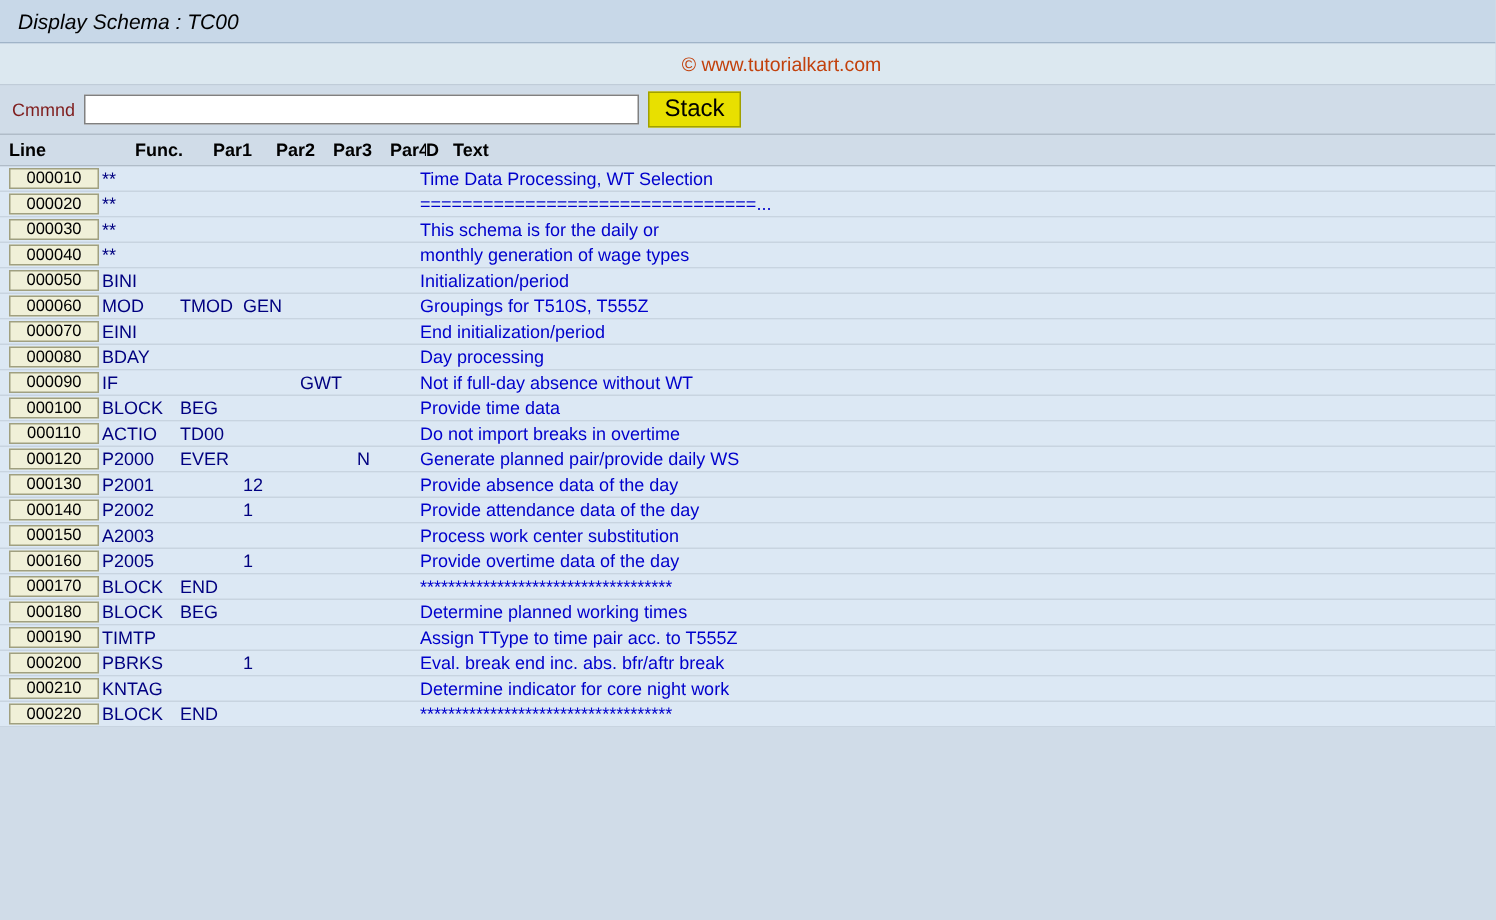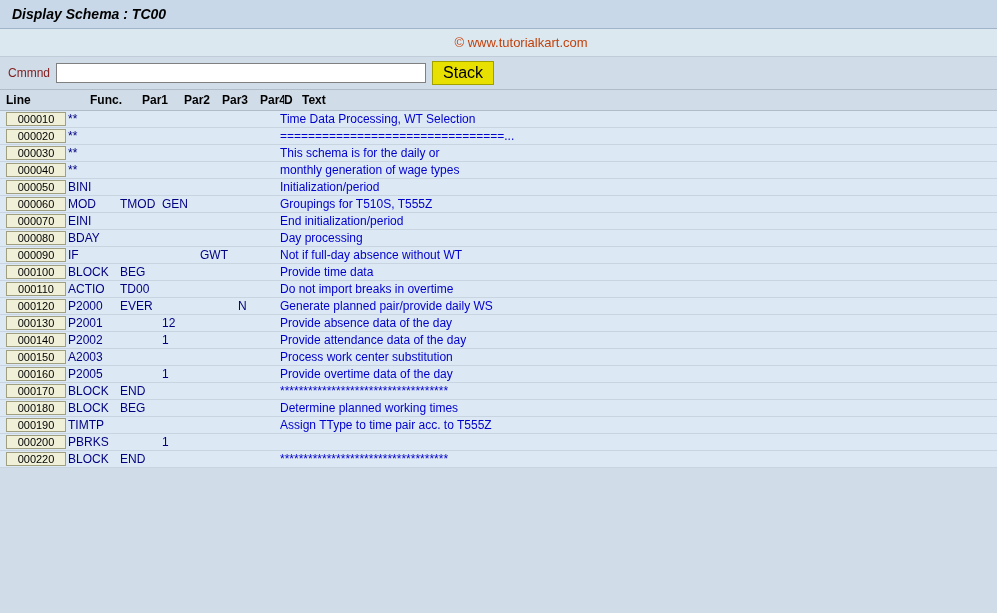--- a/index.html
+++ b/index.html
@@ -5,21 +5,21 @@
     * { box-sizing: border-box; margin: 0; padding: 0; }
     body {
       font-family: Arial, Helvetica, sans-serif;
       font-size: 12px;
       background: #d0dce8;
     }
     .title-bar {
       background: #c8d8e8;
       border-bottom: 1px solid #a0b4c8;
       padding: 6px 12px;
-      font-weight: bold;
+      font-weight: normal;
       font-style: italic;
       font-size: 14px;
       color: #000;
     }
     .watermark-bar {
       background: #dce8f0;
       text-align: center;
       padding: 6px 0;
       font-size: 13px;
       color: #b0b0b0;
@@ -329,20 +329,31 @@
     <div class="cell cell-text">Assign TType to time pair acc. to T555Z</div>
   </div>
     <div class="data-row">
     <div class="cell cell-line">000200</div>
     <div class="cell cell-func">PBRKS</div>
     <div class="cell cell-par1"></div>
     <div class="cell cell-par2">1</div>
     <div class="cell cell-par3"></div>
     <div class="cell cell-par4"></div>
     <div class="cell cell-d"></div>
+    <div class="cell cell-text">Eval. break end inc. abs. bfr/aftr break</div>
+  </div>
+    <div class="data-row">
+    <div class="cell cell-line">000210</div>
+    <div class="cell cell-func">KNTAG</div>
+    <div class="cell cell-par1"></div>
+    <div class="cell cell-par2"></div>
+    <div class="cell cell-par3"></div>
+    <div class="cell cell-par4"></div>
+    <div class="cell cell-d"></div>
+    <div class="cell cell-text">Determine indicator for core night work</div>
   </div>
     <div class="data-row">
     <div class="cell cell-line">000220</div>
     <div class="cell cell-func">BLOCK</div>
     <div class="cell cell-par1">END</div>
     <div class="cell cell-par2"></div>
     <div class="cell cell-par3"></div>
     <div class="cell cell-par4"></div>
     <div class="cell cell-d"></div>
     <div class="cell cell-text">************************************</div>

